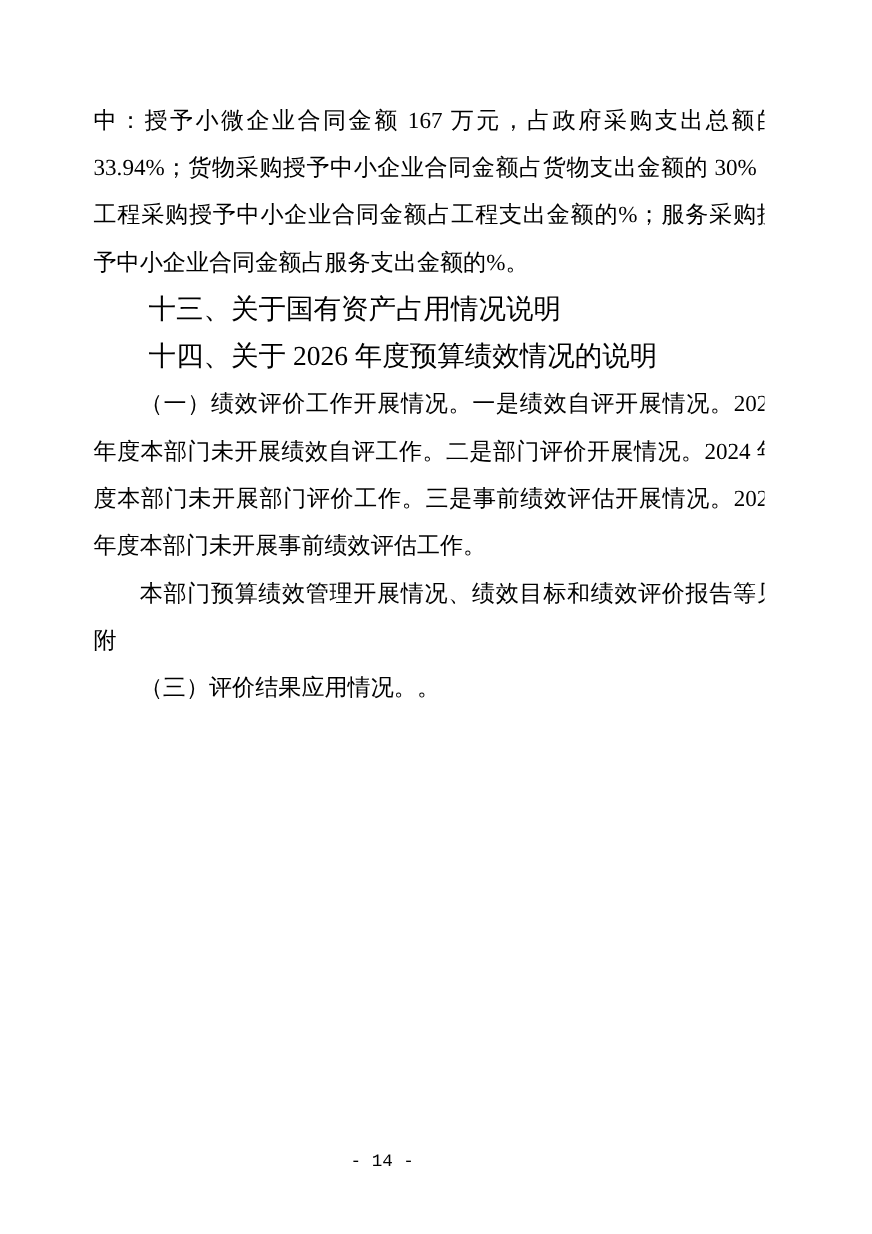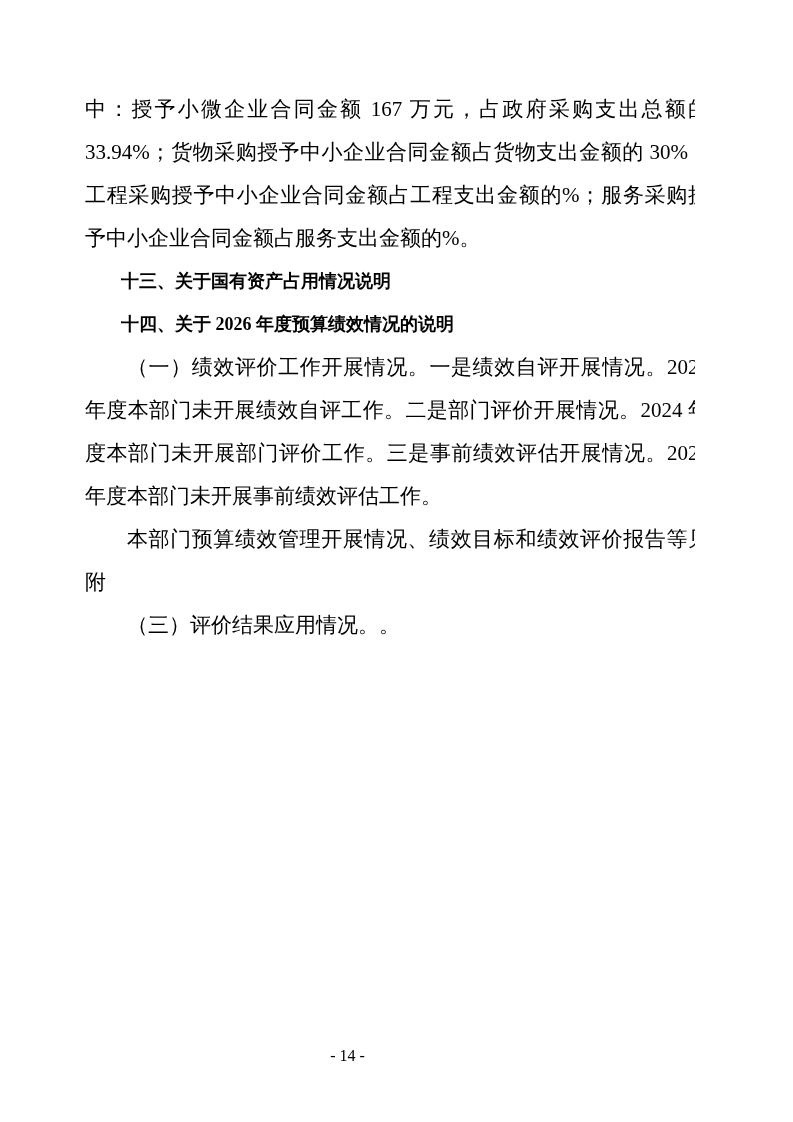--- a/index.html
+++ b/index.html
@@ -28,36 +28,37 @@
   }
   .para {
     margin: 0;
     text-indent: 2em;
   }
   .para.no-indent {
     text-indent: 0;
   }
   .heading {
     margin: 0;
-    font-weight: bold;
+    font-weight: normal;
     text-indent: 2em;
-    font-size: 18px;
+    font-size: 25px;
     line-height: 43px;
   }
   .bold {
     font-weight: normal;
   }
   .footer {
     position: absolute;
     bottom: 56px;
     left: 0;
     width: 100%;
     text-align: center;
     font-size: 16px;
     line-height: 20px;
+    font-family: Liberation Mono, monospace;
   }
 </style>
 </head>
 <body>
 
 <div class="page">
 
   <div class="content">
 
     <p class="para no-indent"><span>中：授予小微企业合同金额 167 万元，占政府采购支出总额的 33.94%；货物采购授予中小企业合同金额占货物支出金额的 30%；工程采购授予中小企业合同金额占工程支出金额的%；服务采购授予中小企业合同金额占服务支出金额的%。</span></p>

